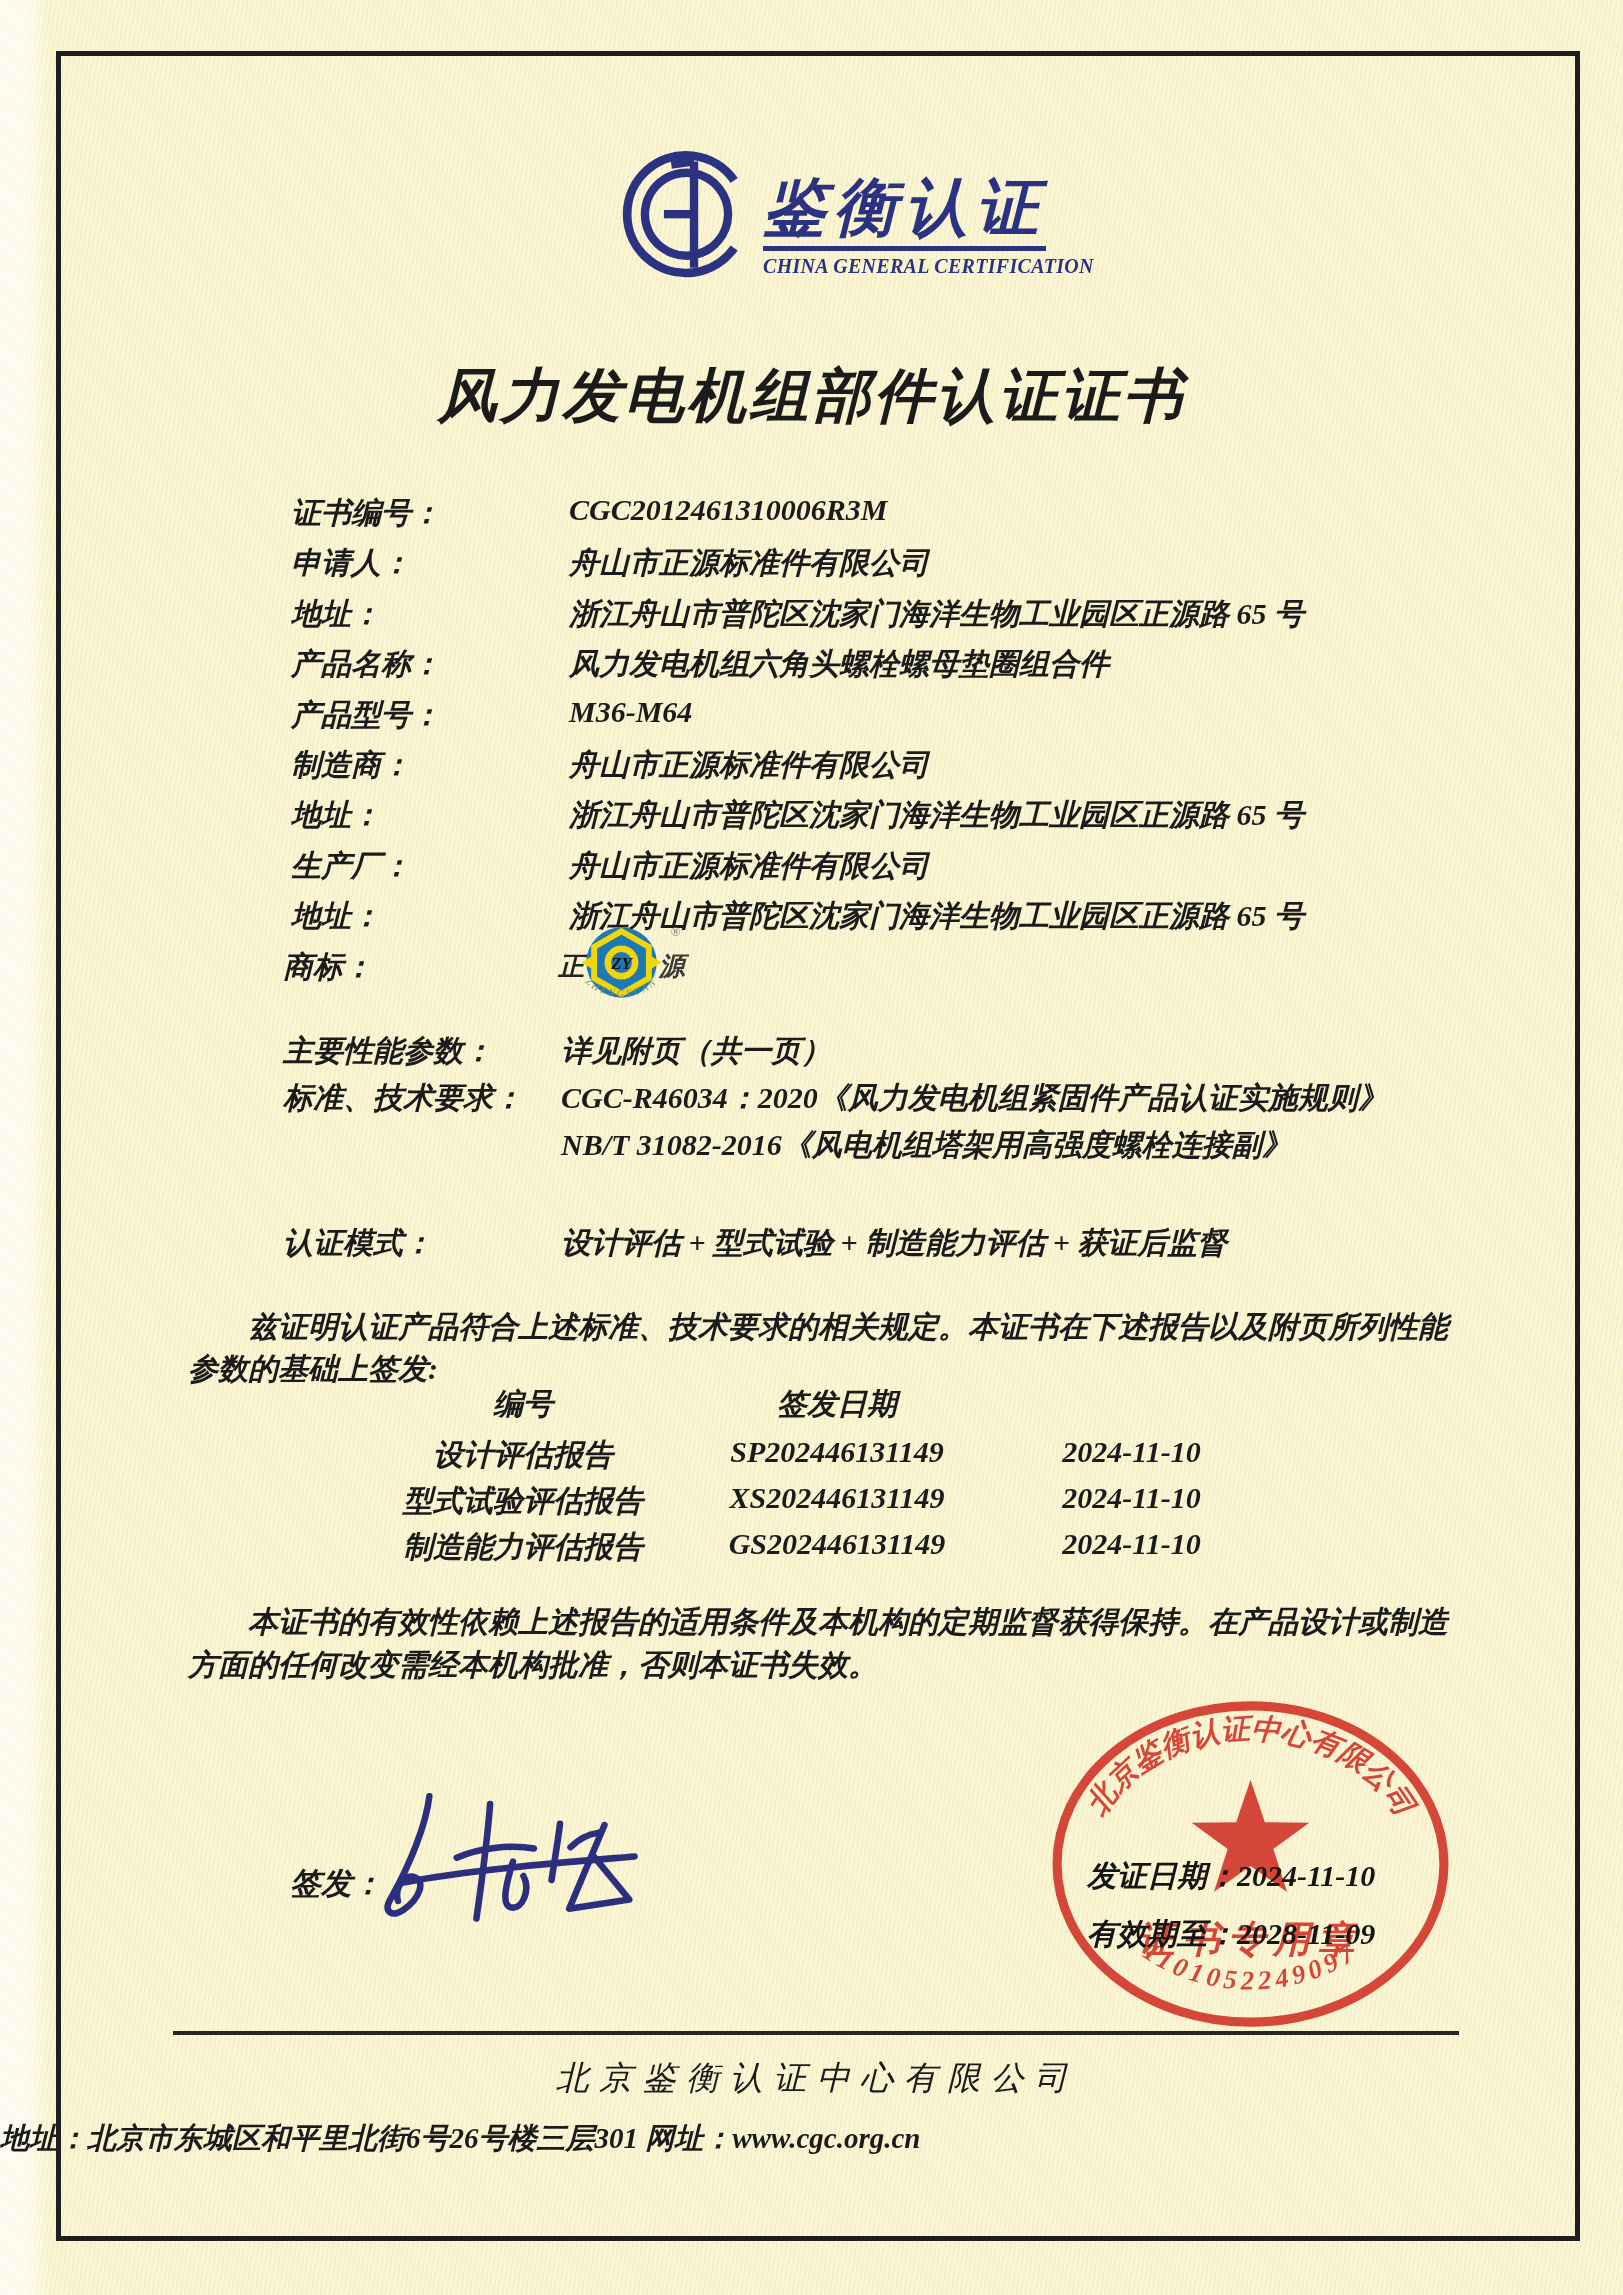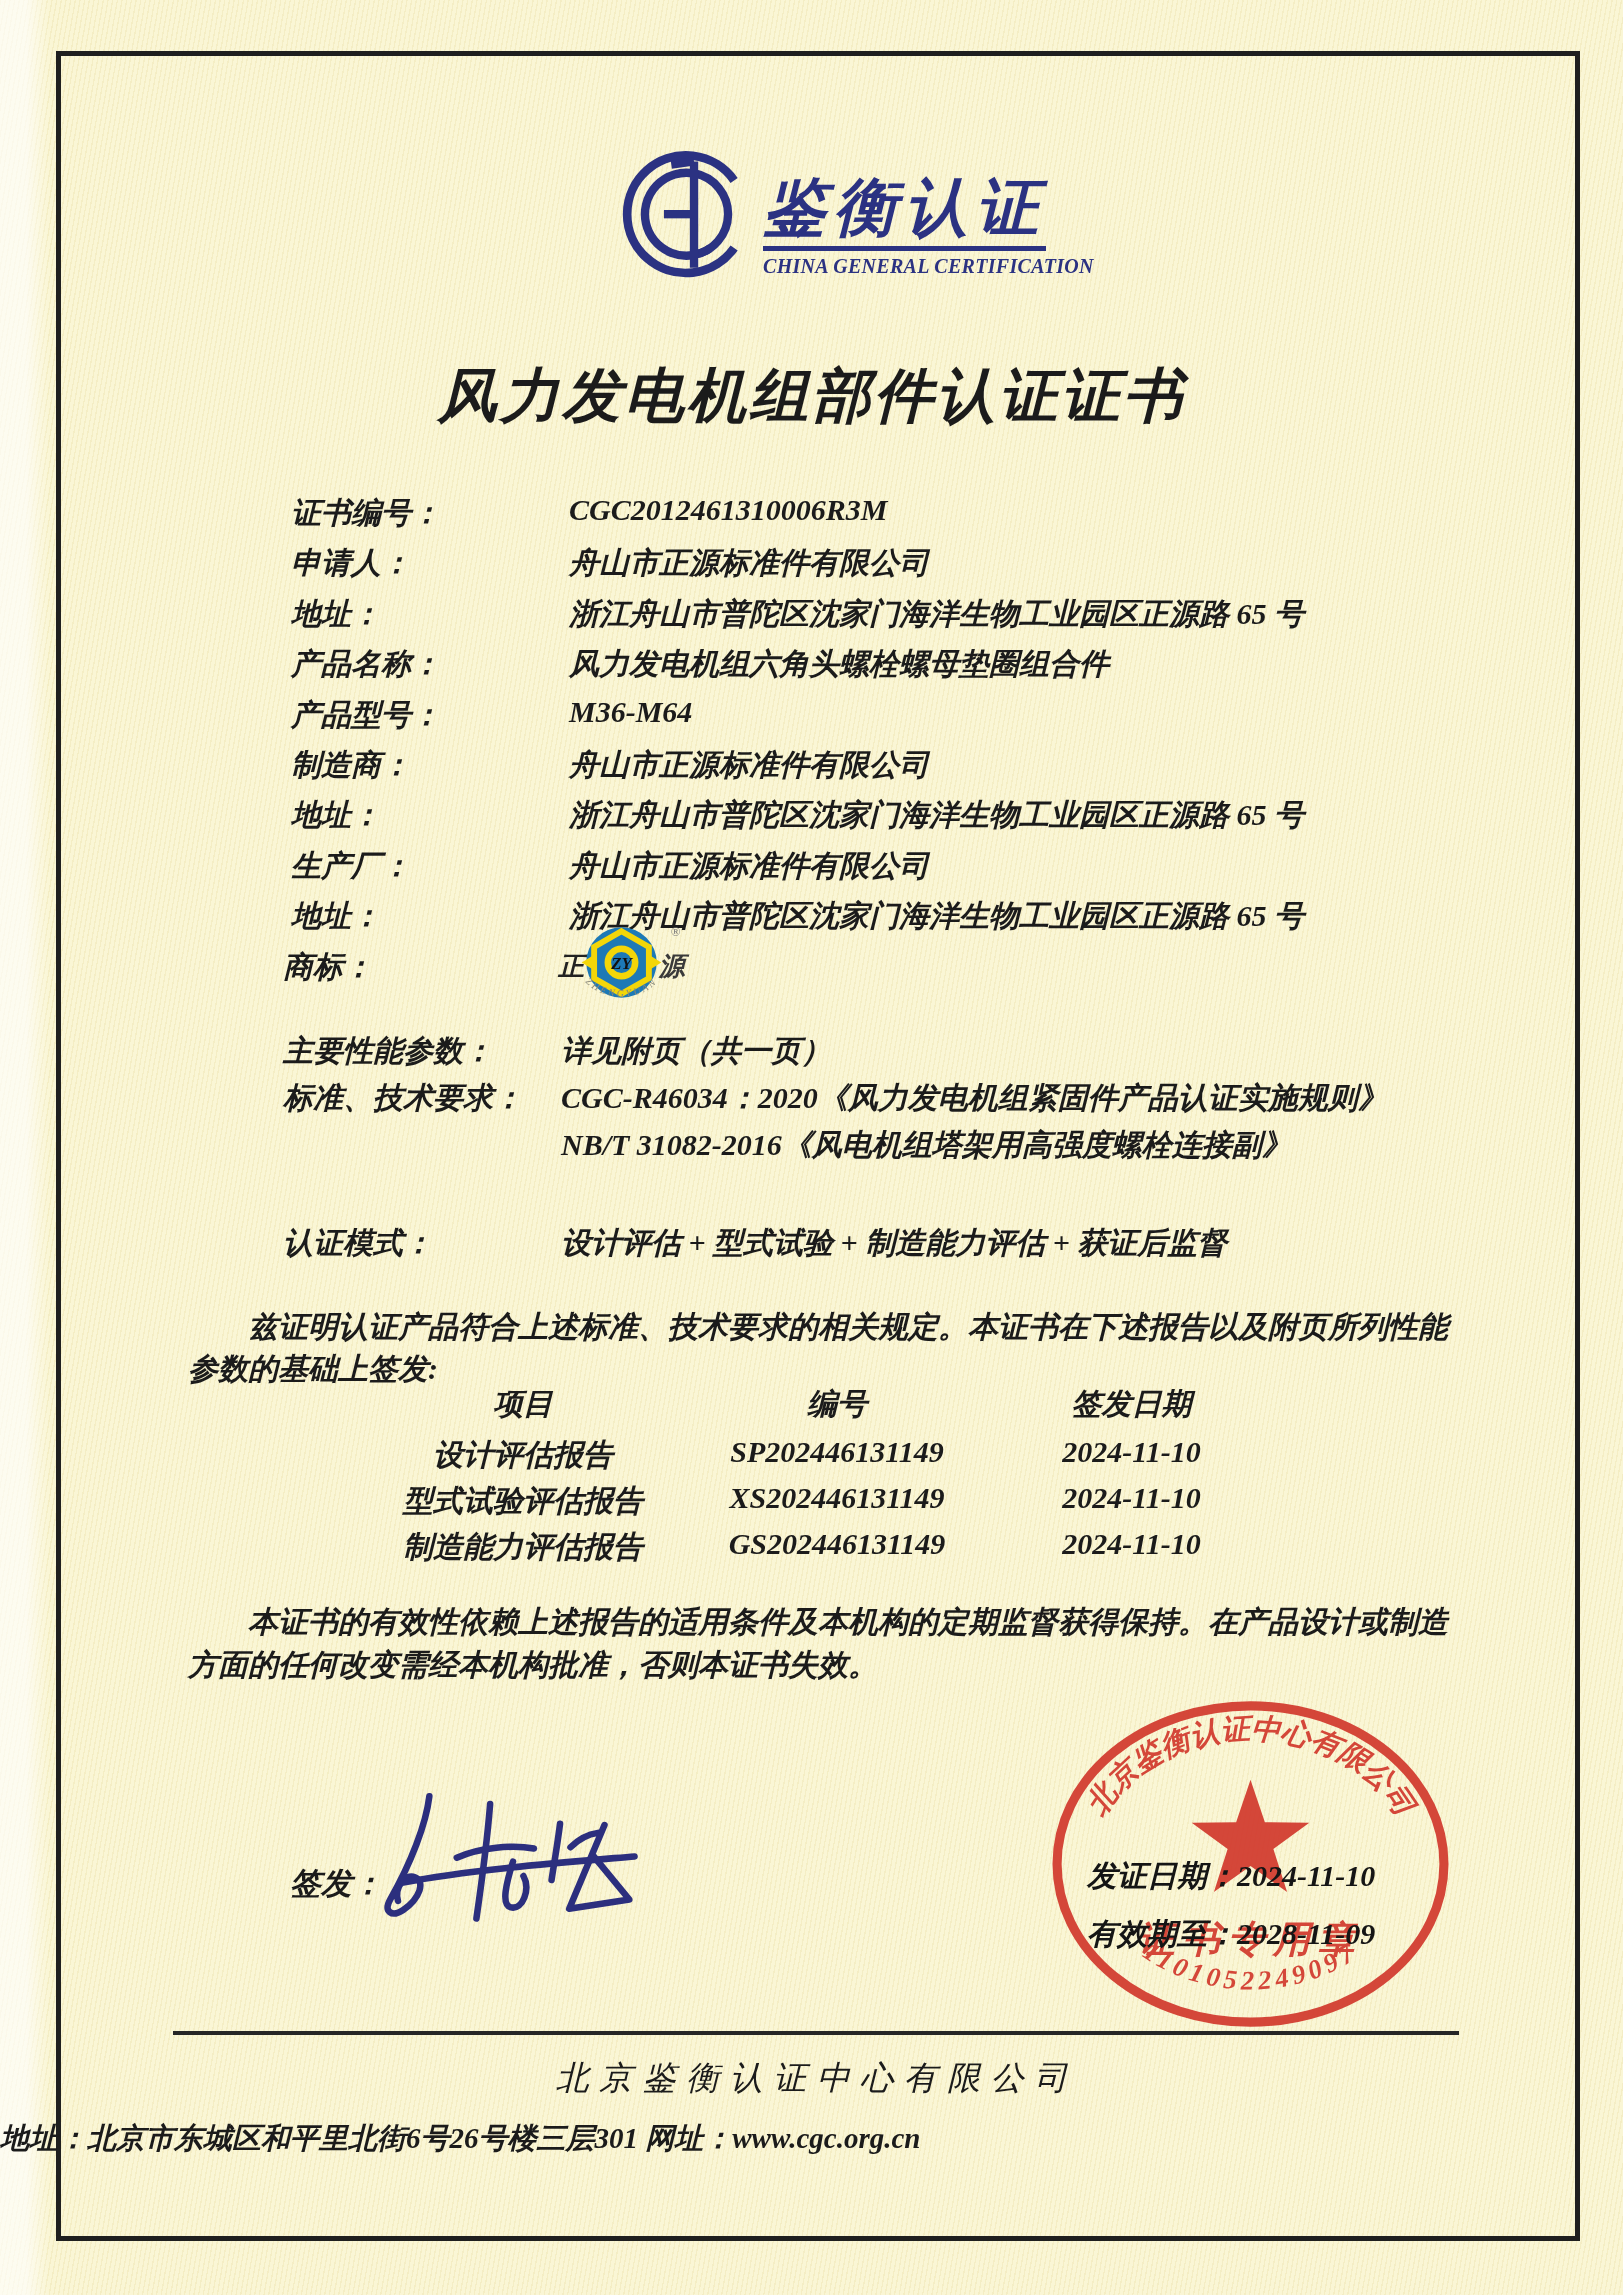--- a/index.html
+++ b/index.html
@@ -158,21 +158,20 @@
   <div class="rowvalue" style="top:1078px">CGC-R46034：2020《风力发电机组紧固件产品认证实施规则》</div>
   <div class="rowvalue" style="top:1125px">NB/T 31082-2016《风电机组塔架用高强度螺栓连接副》</div>
 
   <div class="rowlabel" style="top:1223px">认证模式：</div>
   <div class="rowvalue" style="top:1223px">设计评估 + 型式试验 + 制造能力评估 + 获证后监督</div>
 
   <p class="statement">兹证明认证产品符合上述标准、技术要求的相关规定。本证书在下述报告以及附页所列性能参数的基础上签发:</p>
 
   <div class="rtable">
     <div class="thead">
-        <div class="tcell">项目</div>
         <div class="tcell">编号</div>
         <div class="tcell">签发日期</div>
       </div>
     <div>
         <div class="trow">
           <div class="tcell">设计评估报告</div>
           <div class="tcell">SP202446131149</div>
           <div class="tcell">2024-11-10</div>
         </div>
         <div class="trow">

